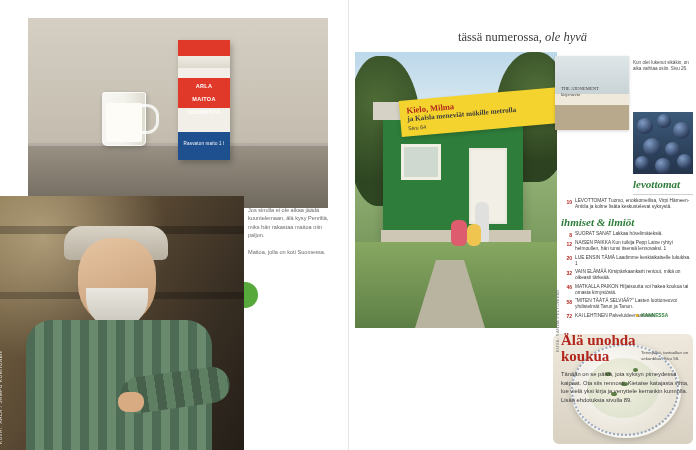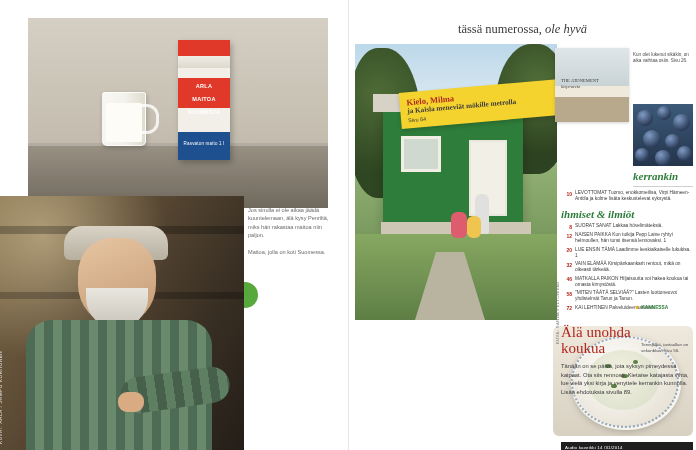--- a/index.html
+++ b/index.html
@@ -65,21 +65,21 @@
     background:repeating-linear-gradient(90deg,#4e6b55 0 9px,#6a8a6d 9px 18px);}
   .mp-arm{position:absolute;left:120px;top:176px;width:110px;height:36px;border-radius:18px;
     background:repeating-linear-gradient(90deg,#46604c 0 9px,#5f7f62 9px 18px);transform:rotate(-8deg);}
   .mp-hand{position:absolute;left:118px;top:196px;width:26px;height:20px;border-radius:9px;background:#d9ab82;}
   .credit{position:absolute;left:3px;bottom:6px;transform:rotate(-90deg);transform-origin:left bottom;
     font-size:4.6px;color:rgba(255,255,255,.85);letter-spacing:.6px;white-space:nowrap;}
 
   .gutter{position:absolute;left:348px;top:0;width:1px;height:450px;background:#e6e6e6;}
 
   
-  .right{position:absolute;left:349px;top:8px;width:347px;height:344px;background:#ffffff;}
+  .right{position:absolute;left:349px;top:16px;width:347px;height:344px;background:#ffffff;}
   .masthead{position:absolute;left:0;top:14px;width:347px;text-align:center;}
   .masthead .mh{font-family:"Liberation Serif",serif;font-size:12.5px;color:#3a3a3a;}
   .masthead .mh em{font-style:italic;color:#3a3a3a;}
 
   
   .cottage{position:absolute;left:6px;top:36px;width:202px;height:276px;overflow:hidden;
     background:linear-gradient(#8fb9d8,#cfe2ee 28%,#8fae72 46%,#5d7f45);}
   .sky{position:absolute;left:0;top:0;width:100%;height:30%;background:linear-gradient(#bcd8ea,#e6f0f4);}
   .treesL{position:absolute;left:-6px;top:4px;width:72px;height:150px;
     background:radial-gradient(circle at 40% 30%,#4d6b36,#2f4622 70%);border-radius:40% 50% 30% 40%;}
@@ -128,21 +128,21 @@
     font-weight:bold;font-style:italic;font-size:11px;color:#2e7d3a;}
   .list2{position:absolute;left:212px;top:215px;width:132px;}
   .entry{display:flex;gap:3px;margin-bottom:2.5px;}
   .entry .pg{flex:0 0 11px;color:#b3261e;font-size:5px;font-weight:bold;text-align:right;padding-top:.5px;}
   .entry .tx{flex:1;font-size:4.8px;line-height:6px;color:#3b3b3b;}
   .kannessa{position:absolute;left:286px;top:297px;font-size:4.8px;color:#2e7d3a;font-weight:bold;}
   .kannessa:before{content:"★";color:#f5b500;margin-right:2px;}
 
   
   .headline{position:absolute;left:212px;top:316px;width:128px;}
-  .headline h1{margin:0;font-family:"Liberation Serif",serif;font-weight:normal;font-size:15px;
+  .headline h1{margin:0;font-family:"Liberation Serif",serif;font-weight:bold;font-size:15px;
     line-height:16px;color:#b3261e;}
   .headline p{margin:6px 0 0;font-size:5.8px;line-height:8.6px;color:#3b3b3b;}
 
   
   .soup{position:absolute;left:204px;top:318px;width:140px;height:110px;border-radius:6px;overflow:hidden;
     background:linear-gradient(#efe9dd,#d8d1c2);}
   .soup .plate{position:absolute;left:18px;top:10px;width:104px;height:88px;border-radius:50%;
     background:radial-gradient(circle at 40% 35%,#ffffff,#e9e4d8 70%);border:3px solid #f6f4ee;
     box-shadow:0 2px 6px rgba(0,0,0,.18);}
   .soup .broth{position:absolute;left:34px;top:24px;width:72px;height:60px;border-radius:50%;
@@ -264,21 +264,21 @@
       <i style="left:4px;top:6px;width:16px;height:16px"></i>
       <i style="left:24px;top:2px;width:14px;height:14px"></i>
       <i style="left:40px;top:10px;width:17px;height:17px"></i>
       <i style="left:10px;top:26px;width:18px;height:18px"></i>
       <i style="left:32px;top:30px;width:15px;height:15px"></i>
       <i style="left:2px;top:44px;width:14px;height:14px"></i>
       <i style="left:22px;top:46px;width:16px;height:16px"></i>
       <i style="left:44px;top:42px;width:15px;height:15px"></i>
     </div>
 
-    <div class="sec1-title">kerrankin</div>
+    <div class="sec1-title">levottomat</div>
     <div class="sec1-rule"></div>
     <div class="list1">
       <div class="entry">
         <div class="pg">10</div>
         <div class="tx">LEVOTTOMAT Tuomo, enokkomeilisa, Virpi Hämeen-Anttila ja kolme lisäta keskustelevat syksystä.</div>
       </div>
     </div>
 
     <div class="sec2-title">ihmiset &amp; ilmiöt</div>
     <div class="list2">

